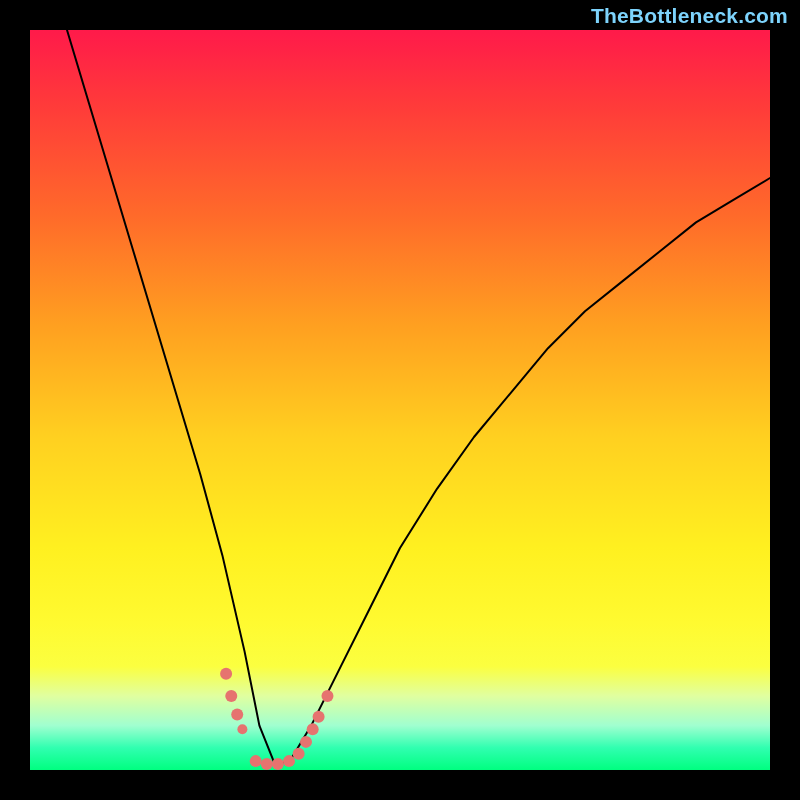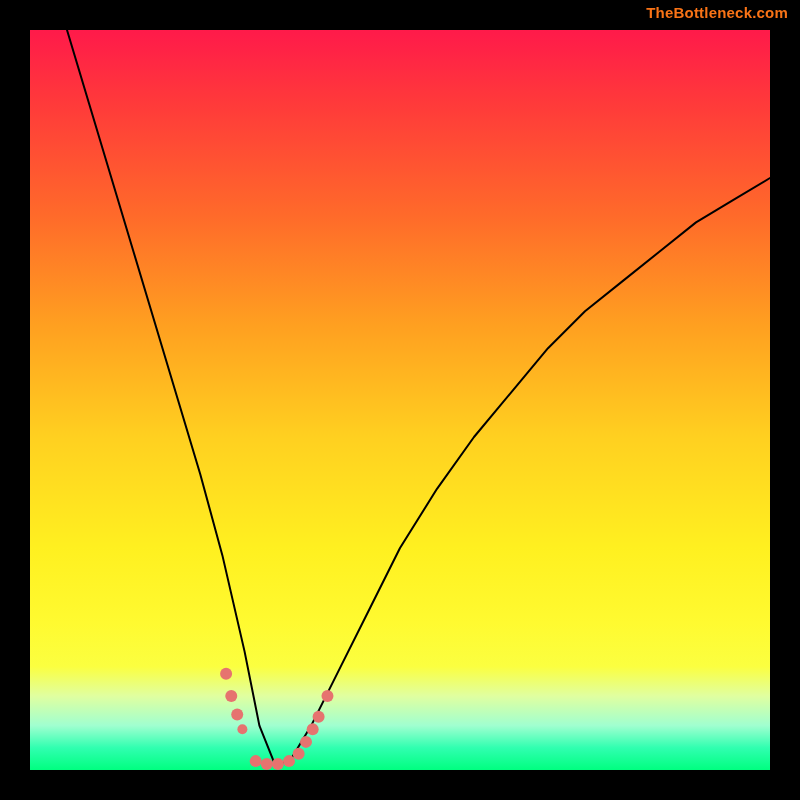--- a/index.html
+++ b/index.html
@@ -29,23 +29,23 @@
       #a0ffd0 94%,
       #30ffb0 97%,
       #00ff80 100%
     );
   }
   .watermark {
     position: absolute;
     top: 4px;
     right: 12px;
     font-family: Arial, sans-serif;
-    font-size: 15px;
+    font-size: 21px;
     font-weight: 600;
-    color: #f97316;
+    color: #7dd3fc;
     letter-spacing: 0.2px;
   }
   svg.overlay {
     position: absolute;
     left: 0; top: 0;
     width: 740px; height: 740px;
     overflow: visible;
   }
 </style>
 </head>

